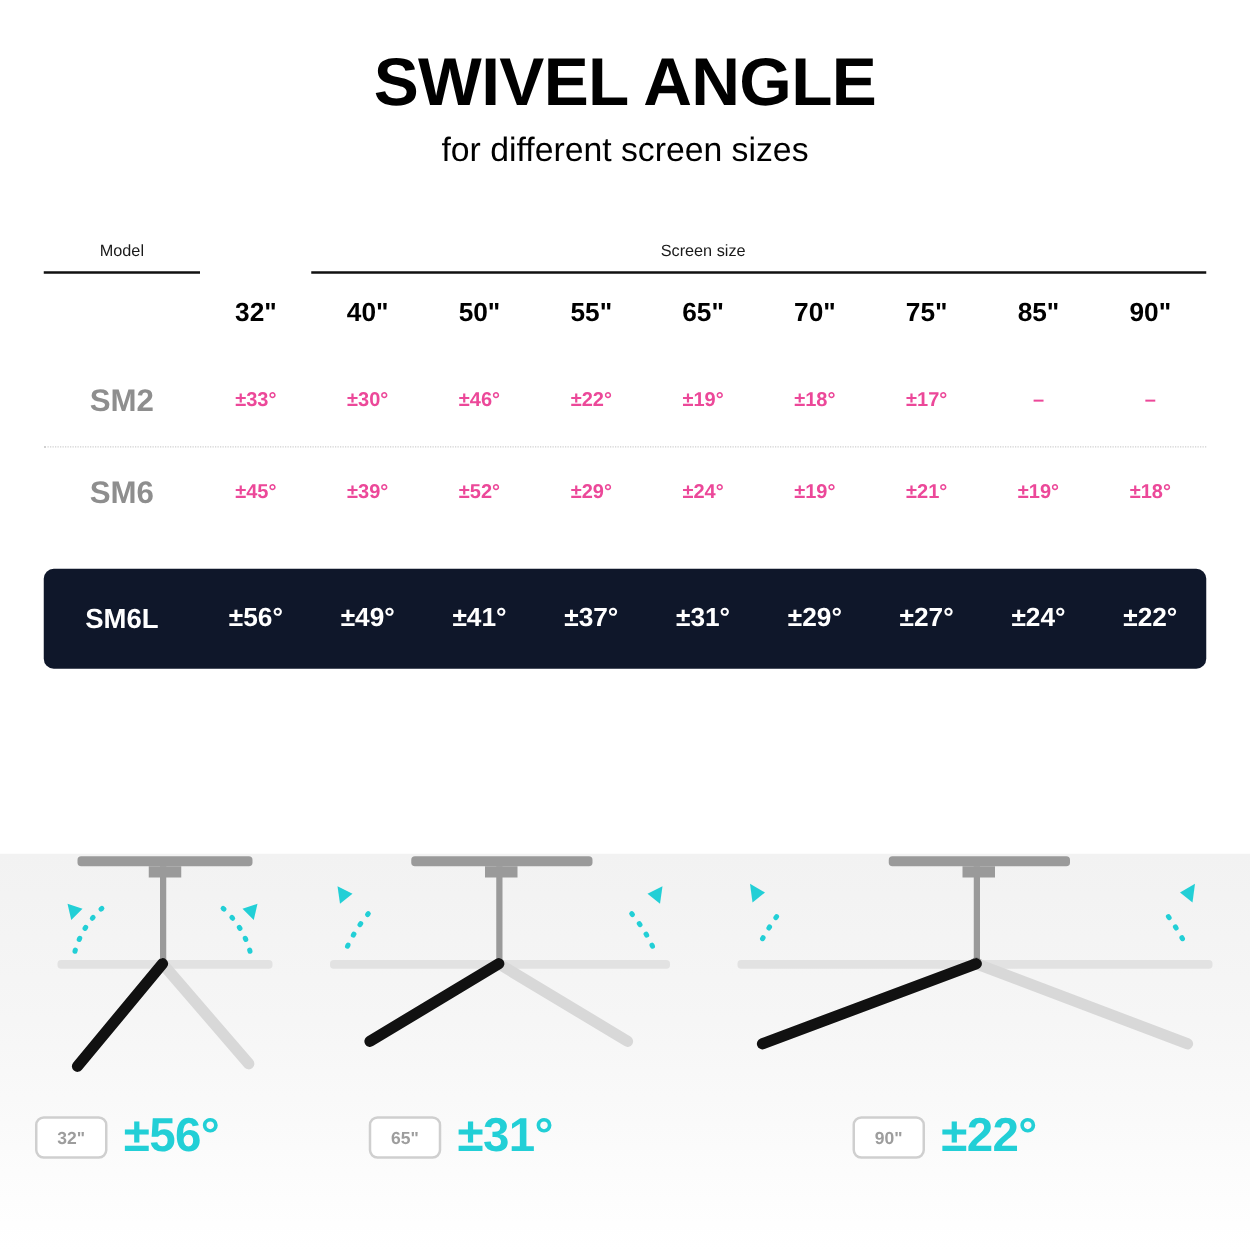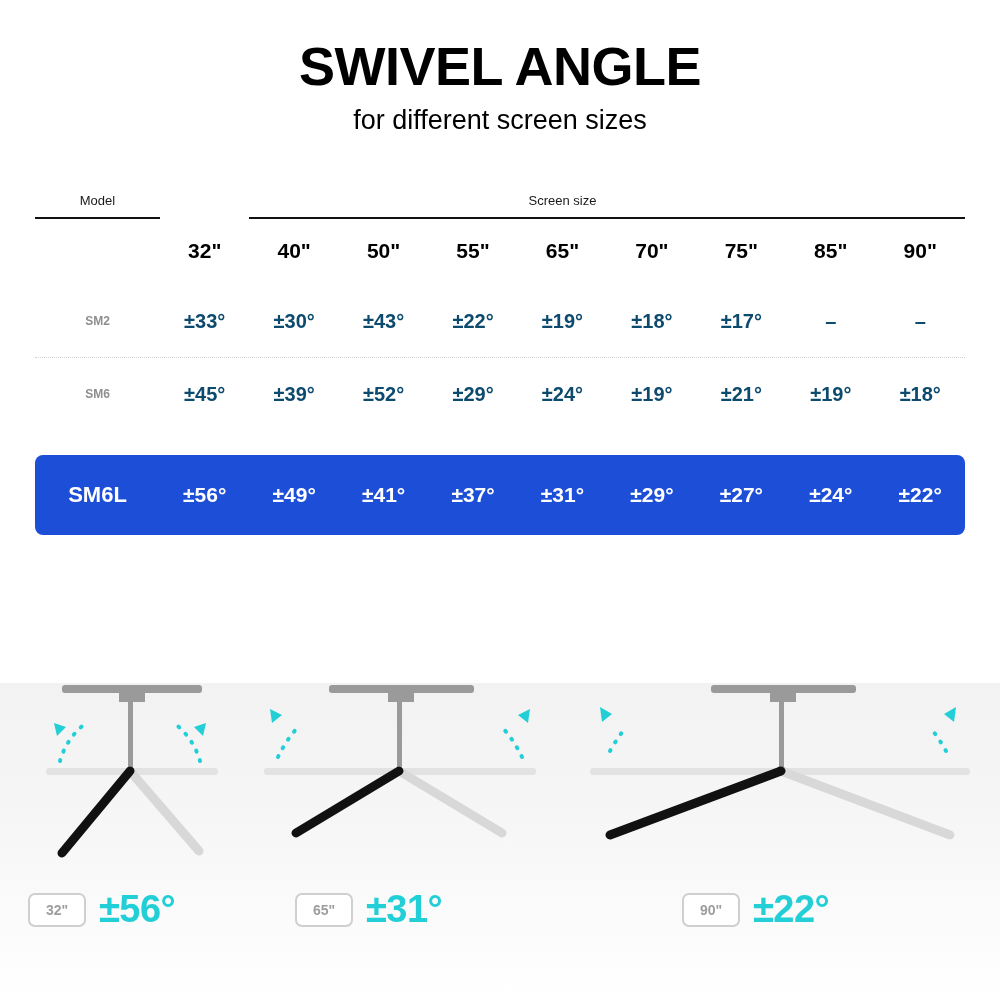--- a/index.html
+++ b/index.html
@@ -44,37 +44,37 @@
   .hdr-rule td { padding:0; height:2px; }
   .rule-line { height:2px; background:#111; }
   .rule-gap { height:2px; background:transparent; }
 
   .size-row td {
     font-size:21px; font-weight:bold; color:#000;
     padding-top:20px; padding-bottom:22px;
   }
 
   .data-row td {
-    font-size:20px; color:#0c4a6e; font-weight:bold;
+    font-size:16px; color:#ec4899; font-weight:bold;
     height:72px; vertical-align:middle;
   }
   .data-row td.model {
-    font-size:12px; color:#8e8e8e; font-weight:bold;
+    font-size:25px; color:#8e8e8e; font-weight:bold;
   }
   .dotted-sep td { height:1px; padding:0; }
   .dotted-line {
     height:0; border-top:1px dotted #d0d0d0;
   }
 
   
   .hl-wrap {
     position:absolute;
     left:35px; top:455px;
     width:930px; height:80px;
-    background:#1d4ed8;
+    background:#0f172a;
     border-radius:8px;
   }
   .hl-tbl { width:100%; height:80px; border-collapse:collapse; table-layout:fixed; }
   .hl-tbl td { text-align:center; color:#fff; font-size:21px; font-weight:bold; vertical-align:middle; }
   .hl-tbl td.model { font-size:22px; }
 
   
   .band {
     position:absolute;
     left:0; top:683px;
@@ -167,21 +167,21 @@
         <td>70"</td>
         <td>75"</td>
         <td>85"</td>
         <td>90"</td>
       </tr>
 
       <tr class="data-row">
         <td class="model">SM2</td>
         <td>±33°</td>
         <td>±30°</td>
-        <td>±43°</td>
+        <td>±46°</td>
         <td>±22°</td>
         <td>±19°</td>
         <td>±18°</td>
         <td>±17°</td>
         <td>–</td>
         <td>–</td>
       </tr>
 
       <tr class="dotted-sep">
         <td colspan="10">

